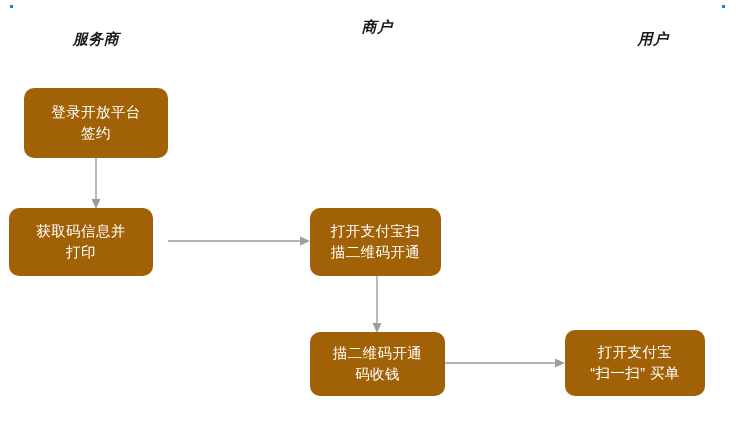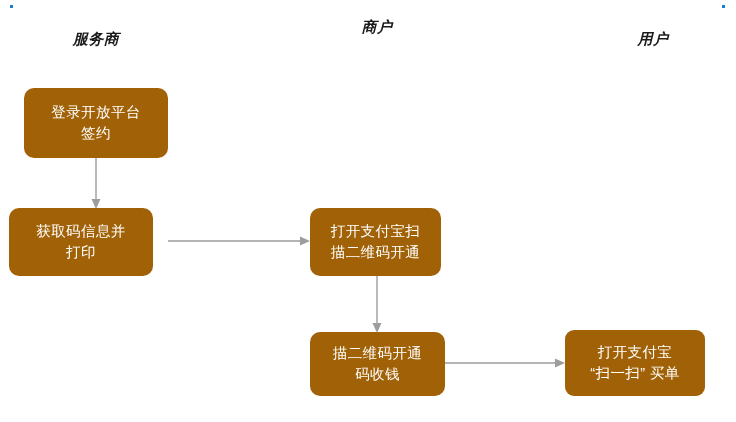--- a/index.html
+++ b/index.html
@@ -100,21 +100,21 @@
   <div class="node" style="left:310px; top:208px; width:131px; height:68px;">
     <span class="node-text">打开支付宝扫
 描二维码开通</span>
   </div>
 
   <div class="node" style="left:310px; top:332px; width:135px; height:64px;">
     <span class="node-text">描二维码开通
 码收钱</span>
   </div>
 
-  <div class="node" style="left:565px; top:330px; width:140px; height:66px;border-radius:9px;">
+  <div class="node" style="left:565px; top:330px; width:140px; height:66px;">
     <span class="node-text">打开支付宝
 “扫一扫” 买单</span>
   </div>
 
   <svg class="connector" style="left:86px; top:155px;" width="20" height="58">
     <line x1="10" y1="3" x2="10" y2="47"></line>
     <polygon points="10,54 5.5,44 14.5,44"></polygon>
   </svg>
 
   <svg class="connector" style="left:166px; top:231px;" width="150" height="20">

